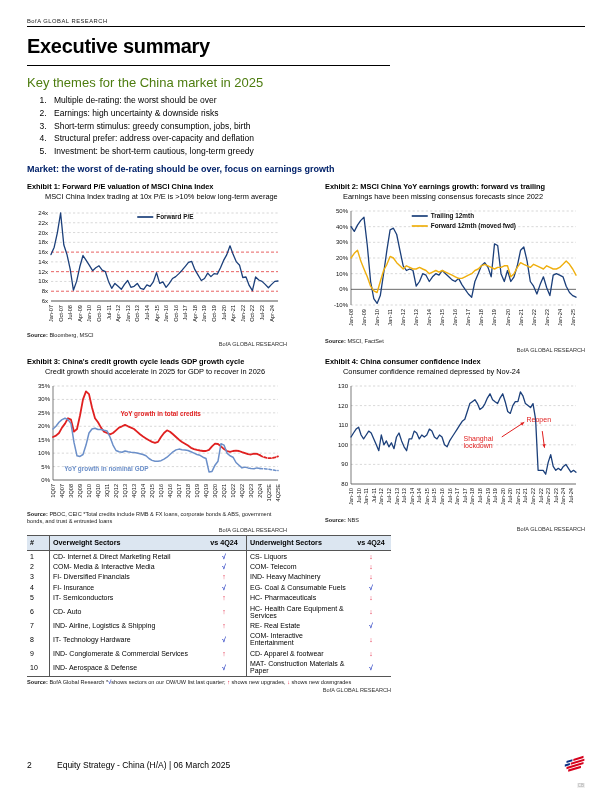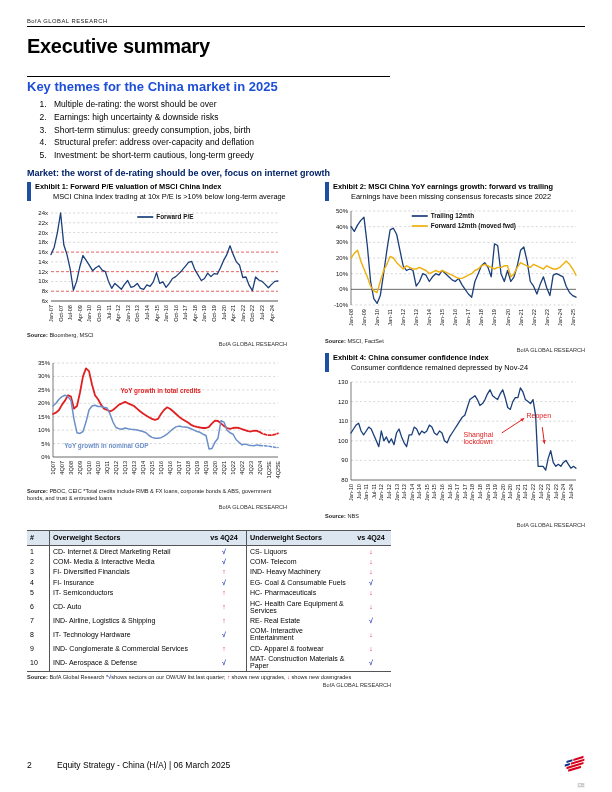--- a/index.html
+++ b/index.html
@@ -1,29 +1,29 @@
 <!DOCTYPE html>
 <html><head>
 <meta charset="utf-8">
 <style>
   html,body{margin:0;padding:0}
   body{width:612px;height:792px;background:#fff;color:#000;position:relative;overflow:hidden;
        font-family:"Liberation Sans",sans-serif;}
   .page{padding:18px 27px 0 27px;}
   .brand{font-size:5.8px;letter-spacing:.5px;color:#1a1a1a;margin-bottom:2px;}
   .toprule{border:none;border-top:1.1px solid #000;margin:0 0 8px 0;}
-  .h1{font-size:20px;font-weight:bold;letter-spacing:-.3px;margin:2px 0 0 0;padding-bottom:18px;
+  .h1{font-size:20px;font-weight:bold;letter-spacing:-.3px;margin:2px 0 0 0;padding-bottom:7px;
       border-bottom:1.4px solid #000;width:363px;}
-  .h2{font-size:13px;font-weight:bold;color:#1d4ed8;margin:2px 0 4px 0;}
+  .h2{font-size:13px;font-weight:normal;color:#4d7c0f;margin:9px 0 4px 0;}
   ol.themes{margin:0 0 5px 0;padding-left:22px;font-size:8.5px;line-height:12.8px;}
   ol.themes li{padding-left:5px;}
   .sec-head{font-size:9px;font-weight:bold;color:#012169;margin:6px 0 4px 0;}
   .exrow{display:flex;gap:38px;}
   .excol{width:260px;}
-  .exhead{display:flex;gap:4px;margin-bottom:2px;}
+  .exhead{display:flex;gap:4px;margin-bottom:2px;flex-direction:column;}
   .exbar{width:4px;background:#1f4fa5;flex:none;}
   .extitle{font-size:7.4px;font-weight:bold;line-height:9.2px;}
   .exsub{font-size:7.4px;line-height:9.2px;margin-top:.5px;margin-left:18px;}
   .chart{display:block;}
   .src{font-size:5.6px;line-height:7px;color:#1a1a1a;margin-top:1px;}
   .src b{font-weight:bold;}
   .tag{font-size:5.6px;color:#333;text-align:right;margin-top:2px;}
   
   .ptable{border-collapse:collapse;width:364px;margin-top:2px;}
   .ptable th{background:#dce6f1;font-size:7.2px;font-weight:bold;text-align:left;
@@ -56,21 +56,21 @@
   <div class="h1">Executive summary</div>
   <div class="h2">Key themes for the China market in 2025</div>
   <ol class="themes">
     <li>Multiple de-rating: the worst should be over</li>
     <li>Earnings: high uncertainty &amp; downside risks</li>
     <li>Short-term stimulus: greedy consumption, jobs, birth</li>
     <li>Structural prefer: address over-capacity and deflation</li>
     <li>Investment: be short-term cautious, long-term greedy</li>
   </ol>
 
-  <div class="sec-head">Market: the worst of de-rating should be over, focus on internet growth</div>
+  <div class="sec-head">Market: the worst of de-rating should be over, focus on earnings growth</div>
   <div class="exrow">
     <div class="excol">
       <div class="exhead">
         <div class="exbar"></div>
         <div>
           <div class="extitle">Exhibit 1: Forward P/E valuation of MSCI China Index</div>
           <div class="exsub">MSCI China Index trading at 10x P/E is &gt;10% below long-term average</div>
         </div>
       </div>
       <svg class="chart" viewBox="0 0 258 128" width="258" height="128">
@@ -176,20 +176,24 @@
         </svg>
       <div class="src"><b>Source:</b><span> MSCI, FactSet</span></div>
       <div class="tag">BofA GLOBAL RESEARCH</div>
     </div>
   </div>
 
   <div class="exrow">
     <div class="excol">
       <div class="exhead">
         <div class="exbar"></div>
+        <div>
+          <div class="extitle">Exhibit 3: China's credit growth cycle leads GDP growth cycle</div>
+          <div class="exsub">Credit growth should accelerate in 2025 for GDP to recover in 2026</div>
+        </div>
       </div>
       <svg class="chart" viewBox="0 0 258 132" width="258" height="132">
           <line x1="26" y1="8" x2="251" y2="8" stroke="#bdbdbd" stroke-width="0.6" stroke-dasharray="2.2,2.2"></line>
           <text x="23" y="10" text-anchor="end" font-size="6" fill="#111">35%</text>
           <line x1="26" y1="21.428571428571427" x2="251" y2="21.428571428571427" stroke="#bdbdbd" stroke-width="0.6" stroke-dasharray="2.2,2.2"></line>
           <text x="23" y="23.428571428571427" text-anchor="end" font-size="6" fill="#111">30%</text>
           <line x1="26" y1="34.857142857142854" x2="251" y2="34.857142857142854" stroke="#bdbdbd" stroke-width="0.6" stroke-dasharray="2.2,2.2"></line>
           <text x="23" y="36.857142857142854" text-anchor="end" font-size="6" fill="#111">25%</text>
           <line x1="26" y1="48.285714285714285" x2="251" y2="48.285714285714285" stroke="#bdbdbd" stroke-width="0.6" stroke-dasharray="2.2,2.2"></line>
           <text x="23" y="50.285714285714285" text-anchor="end" font-size="6" fill="#111">20%</text>

